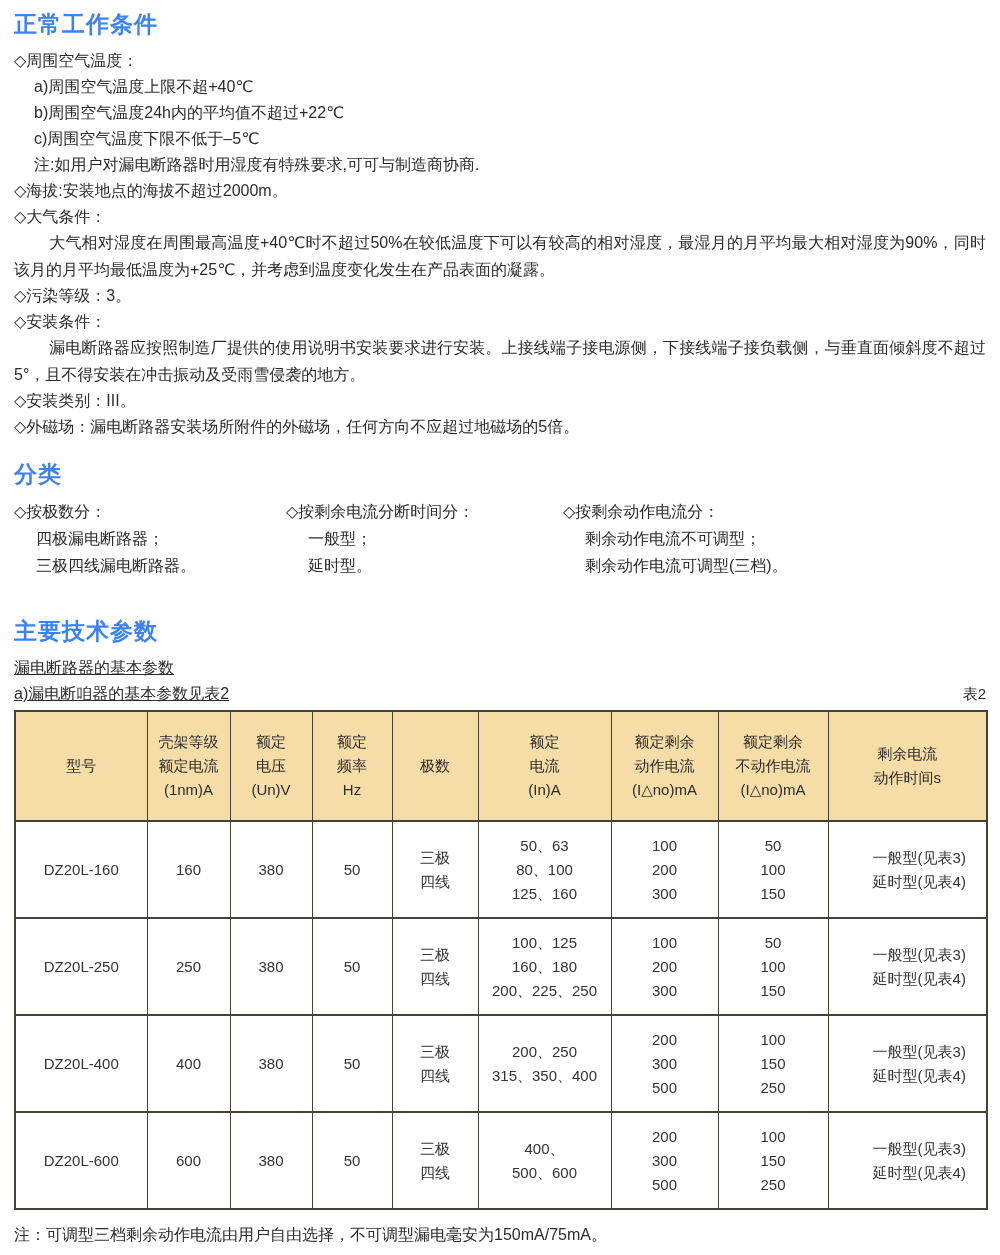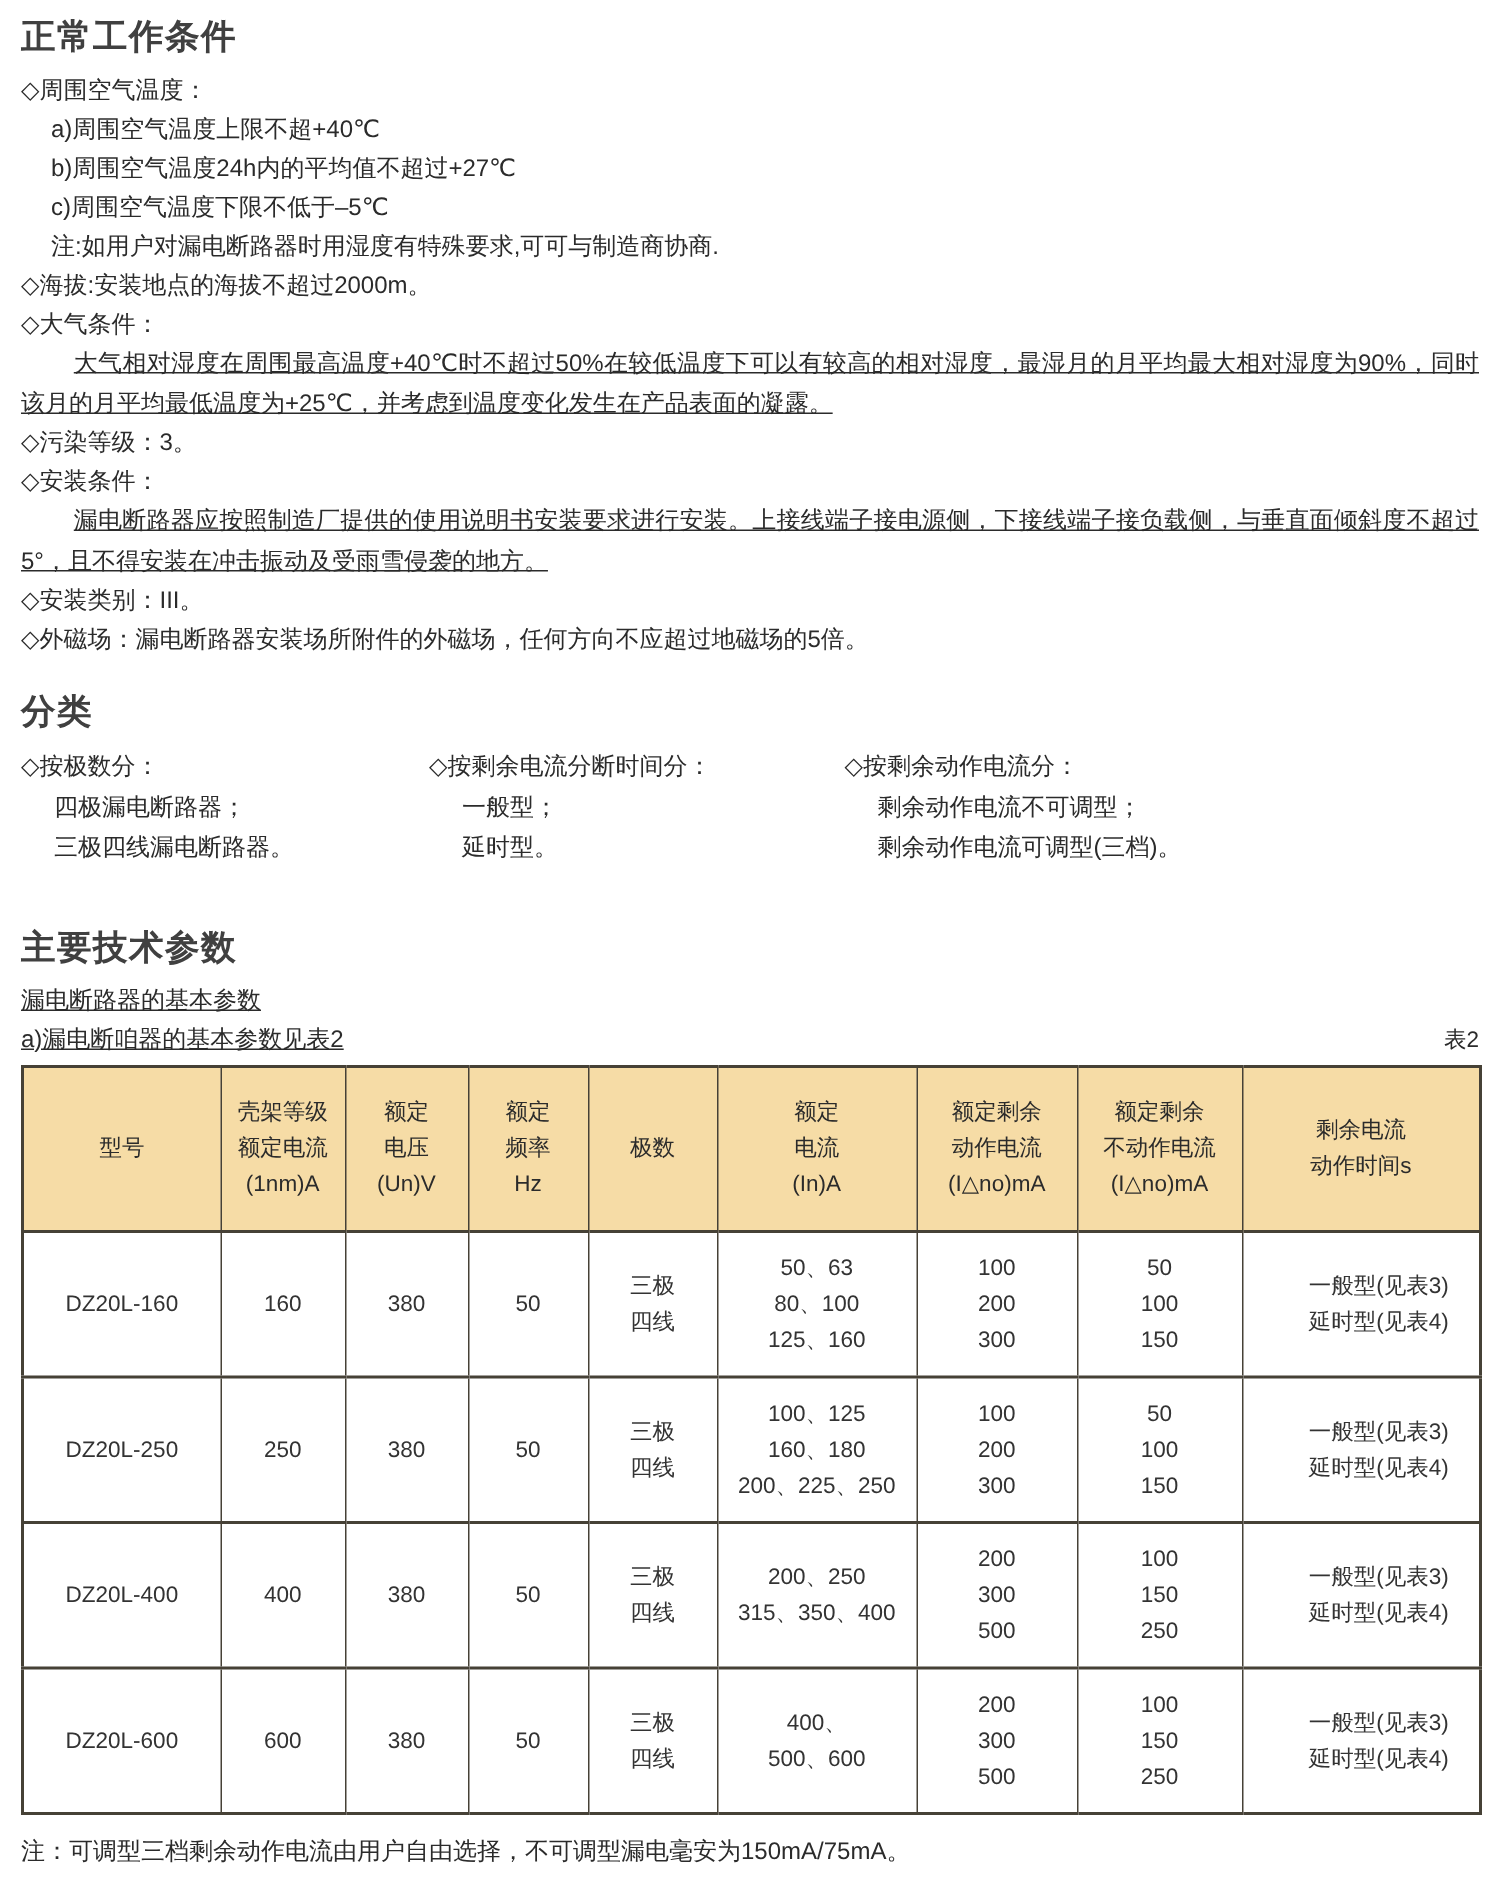--- a/index.html
+++ b/index.html
@@ -7,39 +7,38 @@
   .page {
     width: 1000px;
     height: 1255px;
     background: #ffffff;
     font-family: "Liberation Sans", "DejaVu Sans", sans-serif;
     color: #2b2b2b;
     padding: 10px 14px 0 14px;
     overflow: hidden;
   }
   h1.sec-title {
-    color: #404040;
+    color: #3b82f6;
     font-size: 23px;
     font-weight: bold;
     line-height: 28px;
     margin: 0 0 10px 0;
     letter-spacing: 1px;
   }
   .cond-line {
     font-size: 16px;
     line-height: 26px;
     white-space: normal;
   }
   .l0 { padding-left: 0; }
   .l1 { padding-left: 20px; }
   .para {
     text-indent: 2.2em;
     text-align: justify;
     line-height: 26.5px;
-    text-decoration: underline;
   }
   .sec-classification { margin-top: 20px; }
   .cls-row { display: flex; }
   .cls-col-0 { width: 272px; }
   .cls-col-1 { width: 277px; }
   .cls-col-2 { flex: 1; }
   .cls-head { font-size: 16px; line-height: 27px; }
   .cls-item { font-size: 16px; line-height: 27px; padding-left: 22px; }
   .sec-parameters { margin-top: 38px; }
   .sub-line { font-size: 16px; line-height: 26px; text-decoration: underline; }
@@ -88,21 +87,21 @@
 </style>
 </head>
 <body>
 
 <div class="page">
 
   <section class="sec-conditions">
     <h1 class="sec-title">正常工作条件</h1>
     <div class="cond-line l0">◇周围空气温度：</div>
     <div class="cond-line l1">a)周围空气温度上限不超+40℃</div>
-    <div class="cond-line l1">b)周围空气温度24h内的平均值不超过+27℃</div>
+    <div class="cond-line l1">b)周围空气温度24h内的平均值不超过+22℃</div>
     <div class="cond-line l1">c)周围空气温度下限不低于–5℃</div>
     <div class="cond-line l1">注:如用户对漏电断路器时用湿度有特殊要求,可可与制造商协商.</div>
     <div class="cond-line l0">◇海拔:安装地点的海拔不超过2000m。</div>
     <div class="cond-line l0">◇大气条件：</div>
     <div class="cond-line para">大气相对湿度在周围最高温度+40℃时不超过50%在较低温度下可以有较高的相对湿度，最湿月的月平均最大相对湿度为90%，同时该月的月平均最低温度为+25℃，并考虑到温度变化发生在产品表面的凝露。</div>
     <div class="cond-line l0">◇污染等级：3。</div>
     <div class="cond-line l0">◇安装条件：</div>
     <div class="cond-line para">漏电断路器应按照制造厂提供的使用说明书安装要求进行安装。上接线端子接电源侧，下接线端子接负载侧，与垂直面倾斜度不超过5°，且不得安装在冲击振动及受雨雪侵袭的地方。</div>
     <div class="cond-line l0">◇安装类别：III。</div>
     <div class="cond-line l0">◇外磁场：漏电断路器安装场所附件的外磁场，任何方向不应超过地磁场的5倍。</div>

